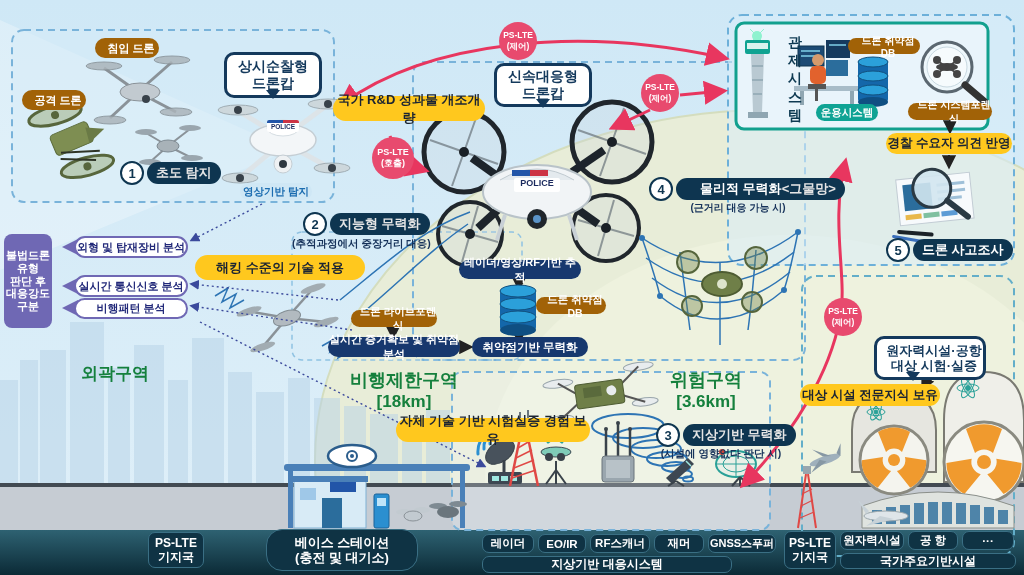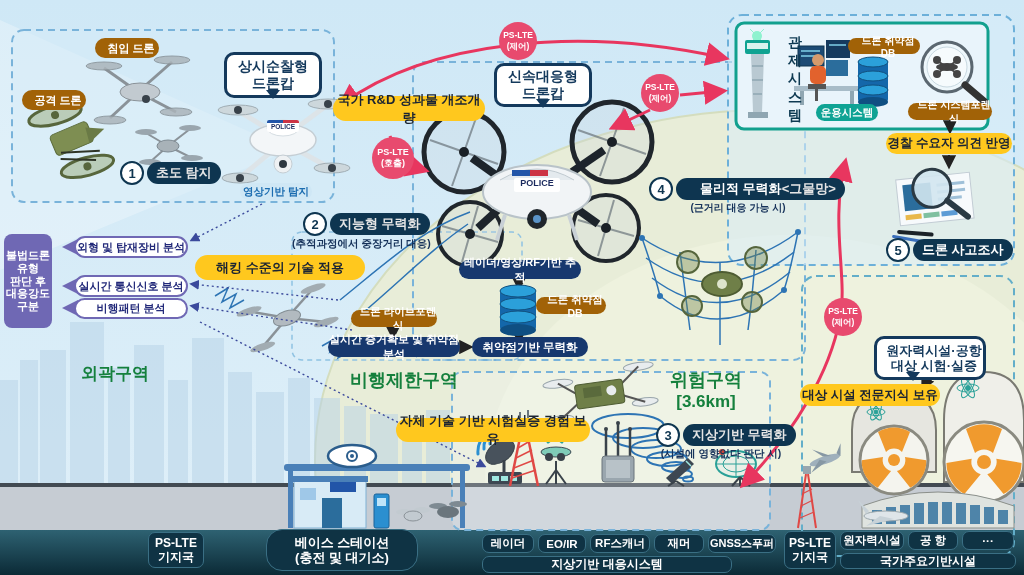--- a/index.html
+++ b/index.html
@@ -562,20 +562,21 @@
 <div class="abs badge-yellow flexc" style="left:886px;top:133px;width:126px;height:21px;font-size:12.5px;">경찰 수요자 의견 반영</div>
 
 <div class="abs step" style="left:886px;top:238px;">
   <span class="step-num">5</span>
   <span class="step-pill wht" style="font-size:13px;">드론 사고조사</span>
 </div>
 
 <div class="abs zone-label" style="left:70px;top:364px;width:90px;font-size:17px;">외곽구역</div>
 <div class="abs zone-label" style="left:338px;top:370px;width:132px;">
   <div style="font-size:18px;">비행제한구역</div>
+  <div style="font-size:17px;">[18km]</div>
 </div>
 <div class="abs zone-label" style="left:648px;top:370px;width:116px;">
   <div style="font-size:18px;">위험구역</div>
   <div style="font-size:17px;">[3.6km]</div>
 </div>
 
 <div class="abs badge-yellow flexc" style="left:396px;top:418px;width:194px;height:24px;font-size:13px;">자체 기술 기반 시험실증 경험 보유</div>
 <div class="abs step" style="left:656px;top:423px;">
   <span class="step-num">3</span>
   <span class="step-pill ylw" style="font-size:13px;">지상기반 무력화</span>

